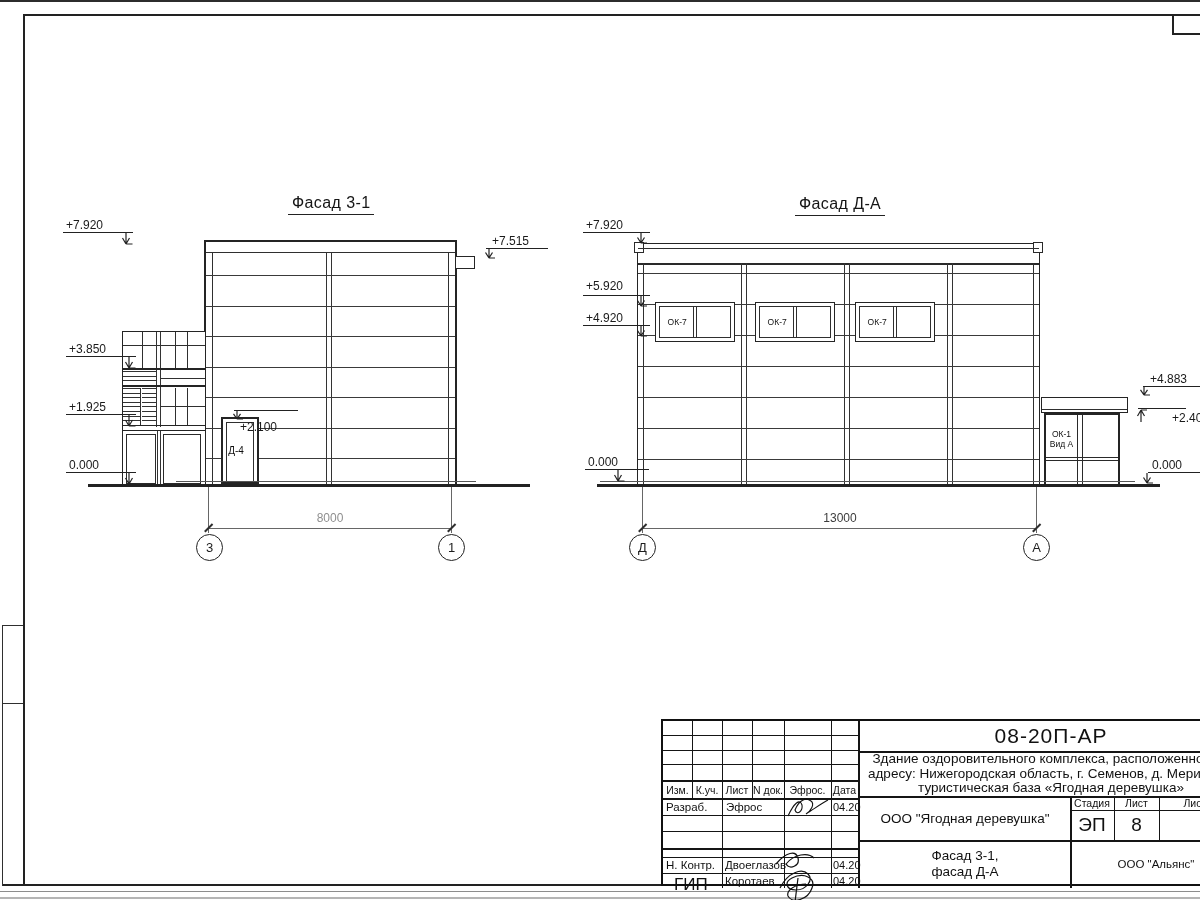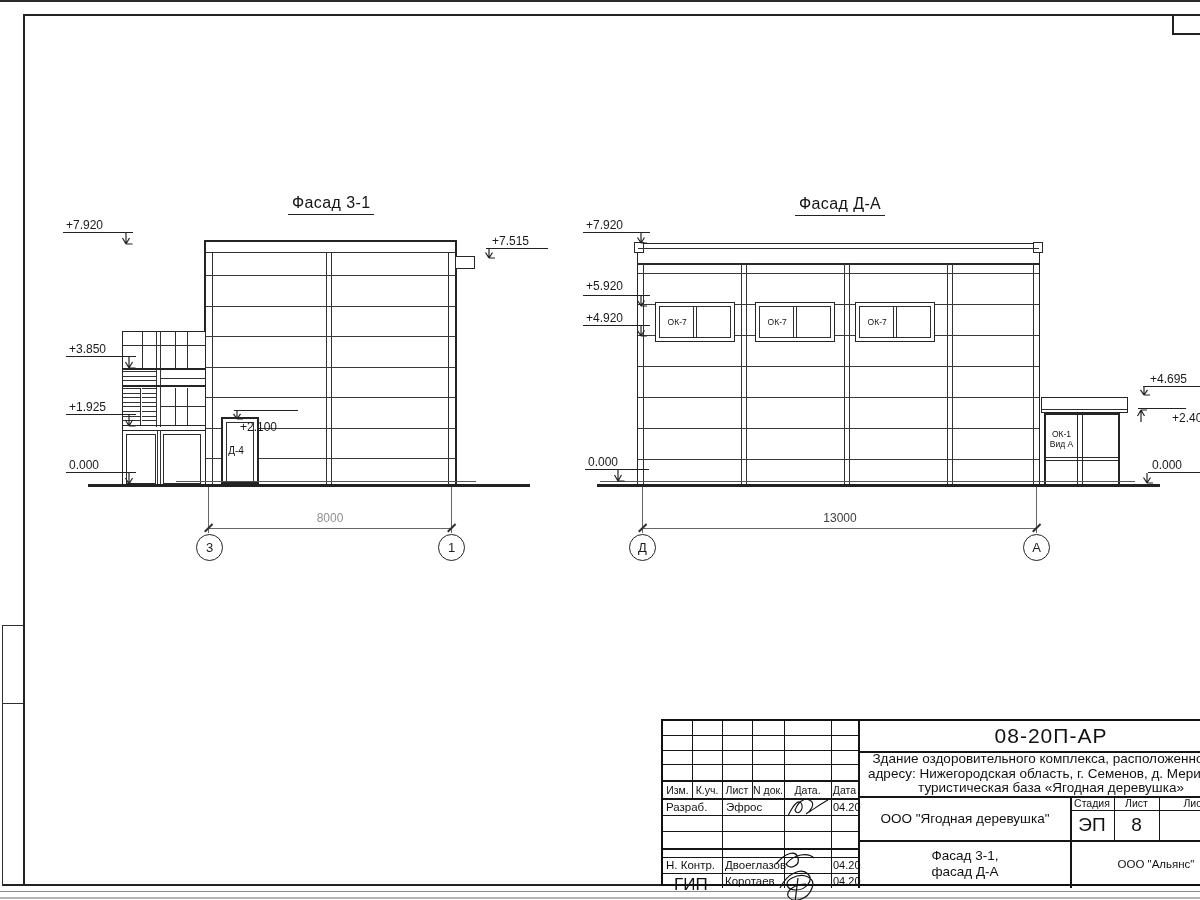--- a/index.html
+++ b/index.html
@@ -211,21 +211,21 @@
     <svg style="left:635px;top:326px;" width="13" height="13" viewBox="0 0 13 13">
         <path d="M6 0 V10 M6 10 L2.5 4.5 M6 10 L9.5 4.5 M6 10 H12" stroke="#222" stroke-width="1.2" fill="none"></path>
       </svg>
 
     <div class="txt elev" style="left:588px;top:455px;">0.000</div>
     <div class="eline" style="left:585px;top:469px;width:64px;"></div>
     <svg style="left:612px;top:470px;" width="13" height="14" viewBox="0 0 13 14">
         <path d="M6 0 V11 M6 11 L2.5 5 M6 11 L9.5 5 M6 11 H12.5" stroke="#222" stroke-width="1.2" fill="none"></path>
       </svg>
 
-    <div class="txt elev" style="left:1150px;top:372px;">+4.695</div>
+    <div class="txt elev" style="left:1150px;top:372px;">+4.883</div>
     <div class="eline" style="left:1143px;top:386px;width:57px;"></div>
     <svg style="left:1138px;top:386px;" width="13" height="12" viewBox="0 0 13 12">
         <path d="M6 0 V9 M6 9 L2.5 3.8 M6 9 L9.5 3.8 M6 9 H12" stroke="#222" stroke-width="1.2" fill="none"></path>
       </svg>
 
     <div class="eline" style="left:1138px;top:408px;width:48px;"></div>
     <svg style="left:1135px;top:408px;" width="13" height="15" viewBox="0 0 13 15">
         <path d="M6 14 V2 M6 2 L2.5 8 M6 2 L9.5 8 M6 2 H12" stroke="#222" stroke-width="1.2" fill="none"></path>
       </svg>
     <div class="txt elev" style="left:1172px;top:411px;">+2.400</div>
@@ -256,21 +256,21 @@
     <div class="tb-line" style="left:0;top:94px;width:195px;height:1.2px;"></div>
     <div class="tb-line" style="left:0;top:110px;width:195px;height:1.2px;"></div>
     <div class="tb-line" style="left:0;top:127px;width:195px;height:1.6px;"></div>
     <div class="tb-line" style="left:0;top:136px;width:195px;height:1.2px;"></div>
     <div class="tb-line" style="left:0;top:152px;width:195px;height:1.2px;"></div>
 
     <div class="cell-c" style="left:0;top:60px;width:29px;height:17px;font-size:10.5px;">Изм.</div>
     <div class="cell-c" style="left:29px;top:60px;width:30px;height:17px;font-size:10.5px;">К.уч.</div>
     <div class="cell-c" style="left:59px;top:60px;width:30px;height:17px;font-size:10.5px;">Лист</div>
     <div class="cell-c" style="left:89px;top:60px;width:32px;height:17px;font-size:10.5px;">N док.</div>
-    <div class="cell-c" style="left:121px;top:60px;width:47px;height:17px;font-size:10.5px;">Дата.</div>
+    <div class="cell-c" style="left:121px;top:60px;width:47px;height:17px;font-size:10.5px;">Эфрос.</div>
     <div class="cell-c" style="left:168px;top:60px;width:27px;height:17px;font-size:10.5px;">Дата</div>
 
     <div class="tbtxt" style="left:3px;top:80px;font-size:11.5px;">Разраб.</div>
     <div class="tbtxt" style="left:63px;top:80px;font-size:11.5px;">Эфрос</div>
     <div class="tbtxt" style="left:170px;top:80px;font-size:11px;">04.20</div>
     <div class="tbtxt" style="left:3px;top:138px;font-size:11.5px;">Н. Контр.</div>
     <div class="tbtxt" style="left:62px;top:138px;font-size:11.5px;">Двоеглазов</div>
     <div class="tbtxt" style="left:170px;top:138px;font-size:11px;">04.20</div>
     <div class="tbtxt" style="left:11px;top:154px;font-size:17px;">ГИП</div>
     <div class="tbtxt" style="left:62px;top:154px;font-size:11.5px;">Коротаев</div>

